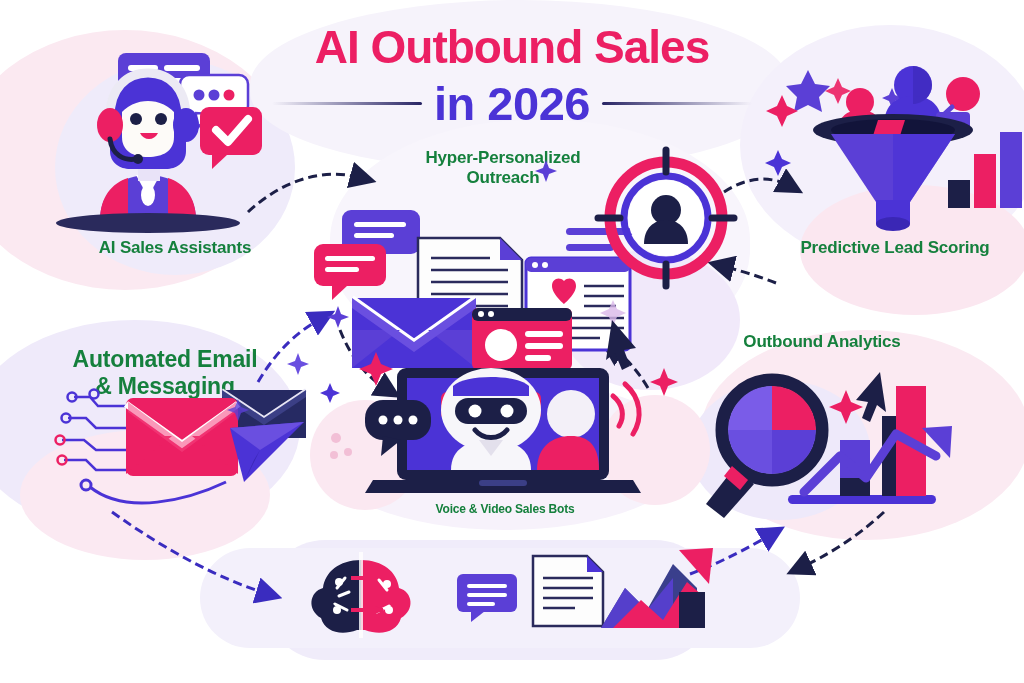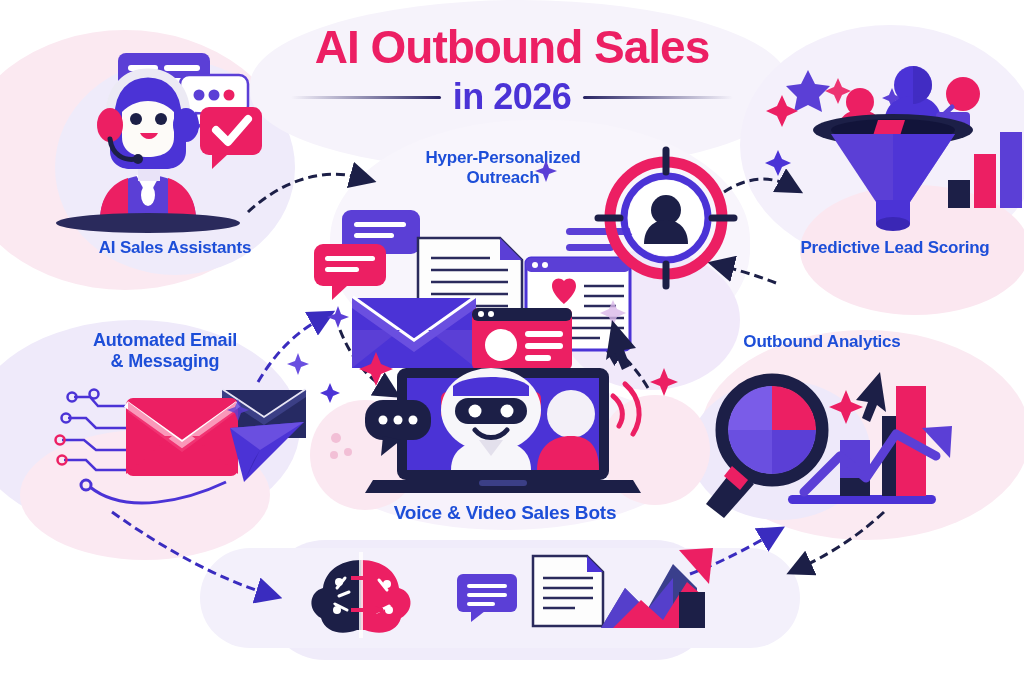--- a/index.html
+++ b/index.html
@@ -1,24 +1,24 @@
 <!DOCTYPE html>
 <html><head>
 <meta charset="utf-8">
 <style>
   html,body{margin:0;padding:0;background:#fff;}
   body{font-family:"Liberation Sans","DejaVu Sans",sans-serif;}
   #canvas{position:relative;width:1024px;height:683px;overflow:hidden;background:#ffffff;}
   .blob{position:absolute;border-radius:50%;pointer-events:none;}
   .node{position:absolute;}
-  .label{position:absolute;color:#1d4ed8;font-weight:bold;text-align:center;line-height:1.18;letter-spacing:-.2px;white-space:pre-line;}
+  .label{position:absolute;color:#15803d;font-weight:bold;text-align:center;line-height:1.18;letter-spacing:-.2px;white-space:pre-line;}
   #title{position:absolute;left:0;top:24px;width:1024px;text-align:center;}
   #t1{font-size:46px;font-weight:bold;color:#ec1f63;letter-spacing:-1px;line-height:1;}
   #t2row{display:flex;align-items:center;justify-content:center;gap:12px;margin-top:6px;}
-  #t2{font-size:36px;font-weight:bold;color:#4b33d6;letter-spacing:-.5px;}
+  #t2{font-size:47px;font-weight:bold;color:#4b33d6;letter-spacing:-.5px;}
   .trule{height:3px;width:150px;background:linear-gradient(90deg,rgba(40,36,100,.0),#282464);border-radius:2px;}
   .trule.r{background:linear-gradient(270deg,rgba(40,36,100,.0),#282464);}
   svg{display:block;overflow:visible;}
 </style>
 </head>
 <body>
 
 <div id="canvas">
 
   <div class="blob" style="left:-40px;top:30px;width:330px;height:260px;background:#fbe9f1;"></div>
@@ -220,21 +220,21 @@
       <g stroke="#1c1f47" stroke-width="7" stroke-linecap="round">
         <line x1="70" y1="2" x2="70" y2="24"></line>
         <line x1="70" y1="116" x2="70" y2="138"></line>
         <line x1="2" y1="70" x2="24" y2="70"></line>
         <line x1="116" y1="70" x2="138" y2="70"></line>
       </g>
     </svg>
   </div>
 
   <div class="node" style="left:30px;top:330px;">
-    <div class="label" style="left:10px;top:0px;width:250px;font-size:18px;">Automated Email
+    <div class="label" style="left:10px;top:16px;width:250px;font-size:23px;">Automated Email
 &amp; Messaging</div>
     <svg width="280" height="140" viewBox="0 0 280 140" style="position:absolute;left:8px;top:52px;">
 
       <g fill="none" stroke="#4b33d6" stroke-width="2.5">
         <path d="M36,15 L52,15 L60,24 L92,24"></path>
         <path d="M30,36 L48,36 L58,46 L92,46"></path>
         <path d="M24,58 L46,58 L58,68 L92,68"></path>
         <path d="M26,78 L48,78 L58,88 L92,88"></path>
       </g>
       <circle cx="34" cy="15" r="4.5" fill="none" stroke="#4b33d6" stroke-width="2.5"></circle>
@@ -314,21 +314,21 @@
 
       <rect x="10" y="38" width="66" height="40" rx="18" fill="#1c1f47"></rect>
       <path d="M28,74 L26,94 L46,78 Z" fill="#1c1f47"></path>
       <circle cx="28" cy="58" r="4.5" fill="#fff"></circle>
       <circle cx="43" cy="58" r="4.5" fill="#fff"></circle>
       <circle cx="58" cy="58" r="4.5" fill="#fff"></circle>
 
       <path d="M18,118 L278,118 L286,131 L10,131 Z" fill="#1c1f47"></path>
       <rect x="124" y="118" width="48" height="6" rx="3" fill="#3b3f86"></rect>
     </svg>
-    <div class="label" style="left:25px;top:140px;width:250px;font-size:19px;">Voice &amp; Video Sales Bots</div>
+    <div class="label" style="left:25px;top:140px;width:250px;font-size:12px;">Voice &amp; Video Sales Bots</div>
   </div>
 
   <div class="node" style="left:295px;top:548px;">
     <svg width="420" height="90" viewBox="0 0 420 90">
 
       <path d="M66,12 C44,12 30,24 28,40 C14,44 12,62 26,70 C30,84 46,88 62,82 L66,82 Z" fill="#1c1f47"></path>
       <path d="M66,12 C88,12 102,24 104,40 C118,44 120,62 106,70 C102,84 86,88 70,82 L66,82 Z" fill="#ec1f63"></path>
       <g stroke="#fff" stroke-width="3" stroke-linecap="round" fill="none">
         <path d="M50,30 L42,40"></path>
           <path d="M40,56 L52,62"></path>

